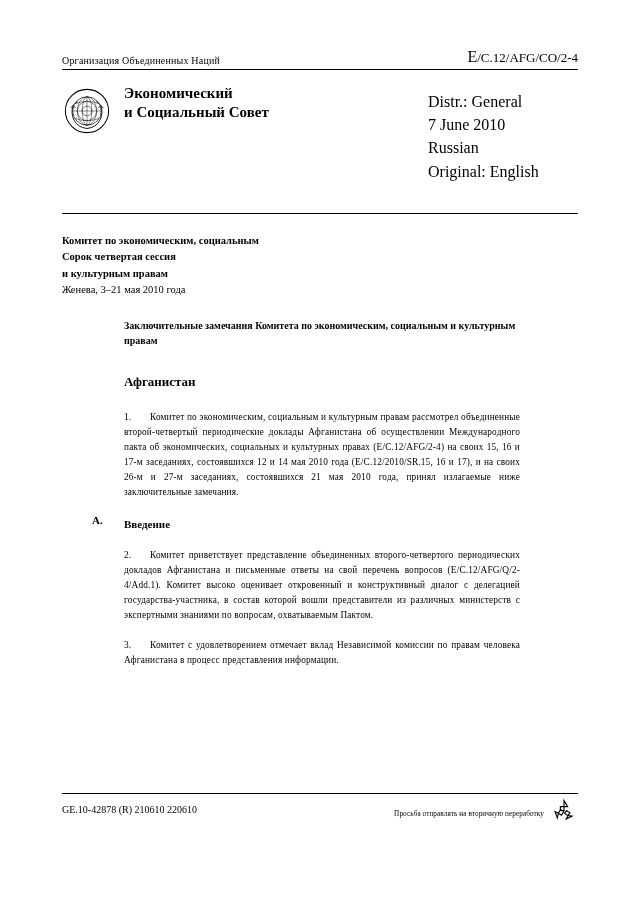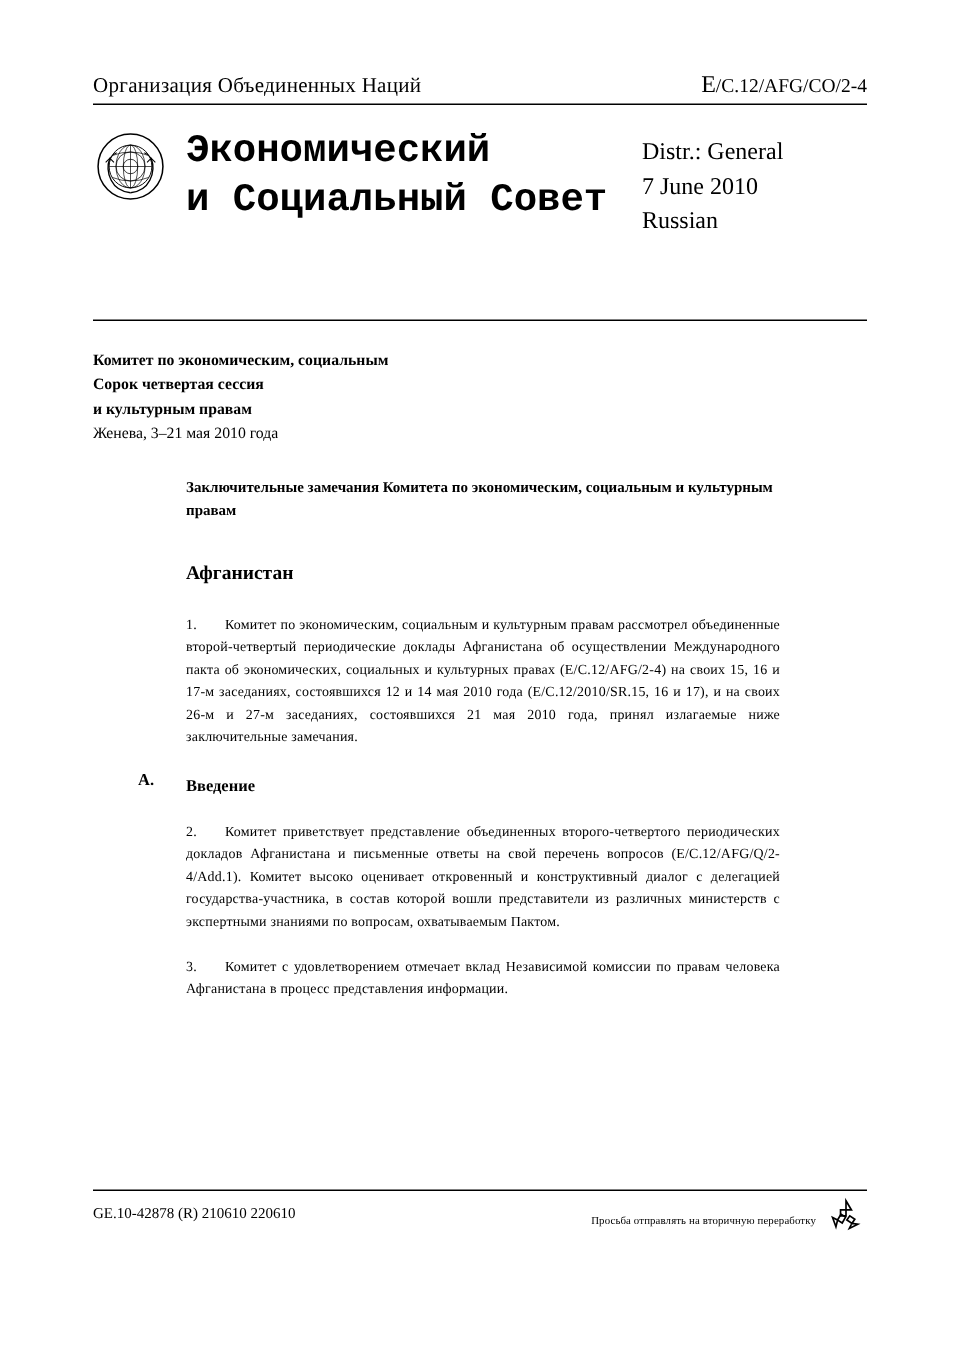--- a/index.html
+++ b/index.html
@@ -29,21 +29,21 @@
     top: 48px;
     width: 516px;
   }
   .org-row {
     display: flex;
     align-items: flex-end;
     justify-content: space-between;
     padding-bottom: 3px;
   }
   .org-name {
-    font-size: 14px;
+    font-size: 10px;
     letter-spacing: 0.2px;
   }
   .symbol {
     font-size: 13px;
     white-space: nowrap;
   }
   .symbol .big {
     font-size: 16px;
   }
   .rule-top {
@@ -61,24 +61,24 @@
     height: 46px;
     flex: 0 0 46px;
     margin-left: 2px;
     margin-top: 4px;
   }
   .title-block {
     margin-left: 14px;
     flex: 1 1 auto;
   }
   .doc-title {
-    font-size: 26px;
+    font-size: 15px;
     font-weight: bold;
     line-height: 1.28;
-    font-family: Liberation Mono, monospace;
+    font-family: Liberation Serif, serif;
   }
   .distr-block {
     width: 150px;
     flex: 0 0 150px;
     font-size: 16px;
     line-height: 1.45;
     margin-top: 6px;
     font-family: "Liberation Serif", serif;
   }
   .rule-bottom {
@@ -232,20 +232,21 @@
         </svg>
       </div>
       <div class="title-block">
         <div class="doc-title">Экономический</div>
         <div class="doc-title">и Социальный Совет</div>
       </div>
       <div class="distr-block">
         <div>Distr.: General</div>
         <div>7 June 2010</div>
         <div>Russian</div>
+        <div>Original: English</div>
       </div>
     </div>
   </div>
 
   <div class="rule-bottom"></div>
 
   <div class="committee">
     <div class="b">Комитет по экономическим, социальным</div>
     <div class="b">Сорок четвертая сессия</div>
     <div class="b">и культурным правам</div>

